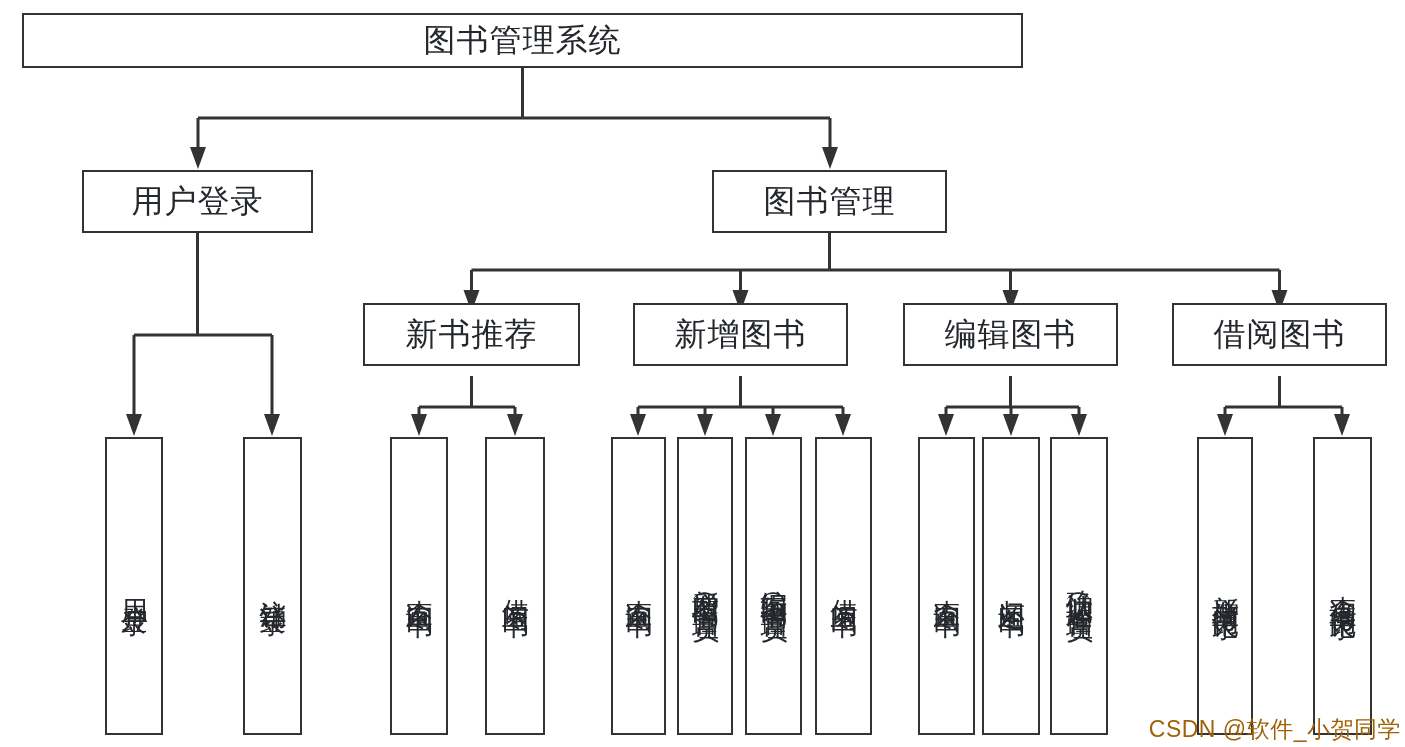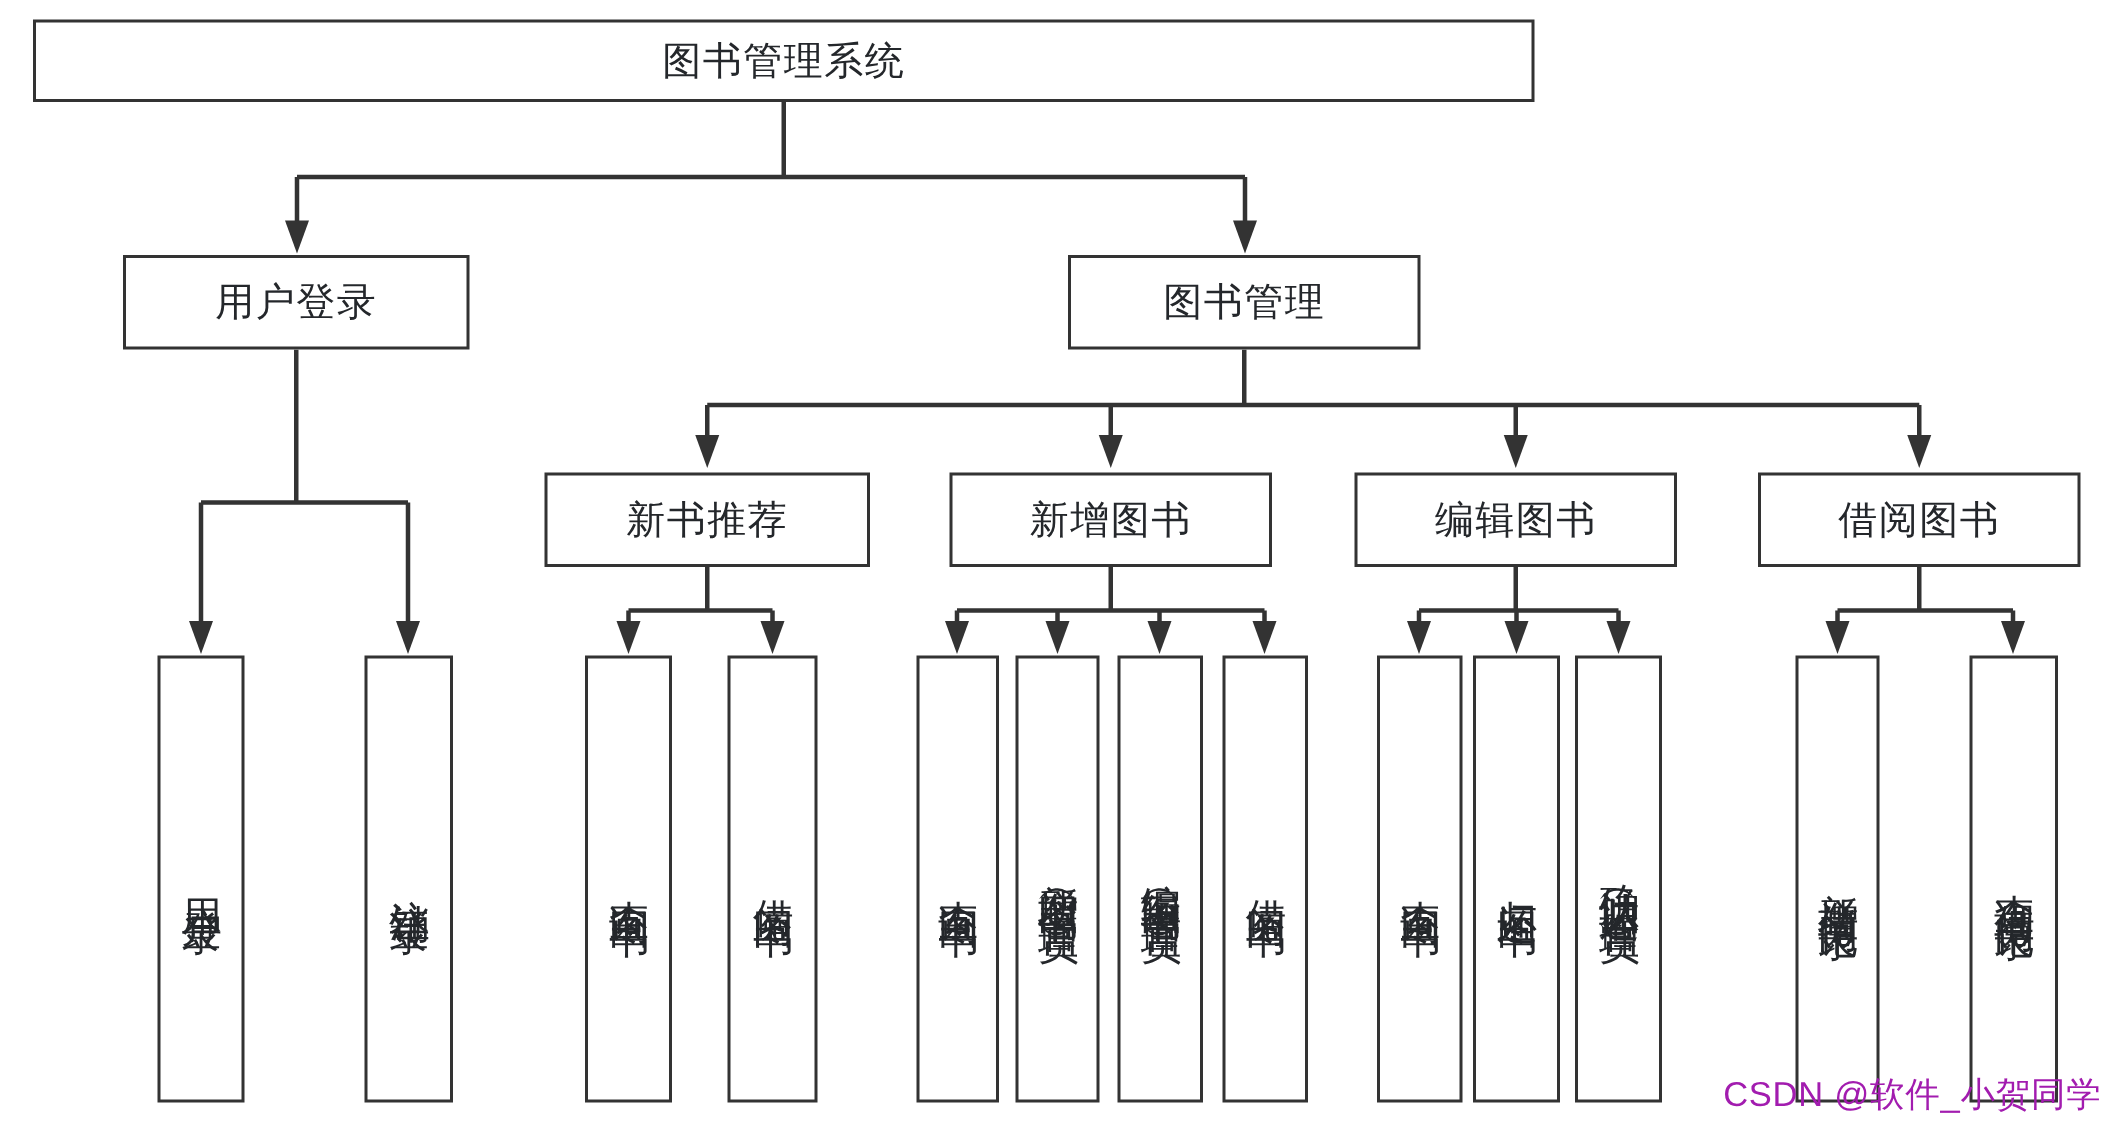--- a/index.html
+++ b/index.html
@@ -16,45 +16,45 @@
   }
   .node{
     position:absolute;
     box-sizing:border-box;
     background:#ffffff;
     border:2.5px solid #333333;
     display:flex;align-items:center;justify-content:center;
     color:#24272b;
   }
   .hlabel{
-    font-size:26px;
+    font-size:32px;
     letter-spacing:1px;
     white-space:nowrap;
   }
   .leaf{
     top:437px;height:298px;
   }
   .mid{
-    top:315px;height:63px;
+    top:303px;height:63px;
   }
   .lvl2{
     top:170px;height:63px;
   }
   .vlabel{
     writing-mode:vertical-rl;
     font-size:27px;
     letter-spacing:4px;
     line-height:1;
     white-space:nowrap;
   }
   .watermark{
     position:absolute;
     right:4px;bottom:2px;
     font-size:23px;
-    color:#a21caf;
+    color:#a16207;
     letter-spacing:0.5px;
     white-space:nowrap;
     z-index:5;
     text-align:right;
   }
 </style>
 </head>
 <body>
 
 <div class="stage">

